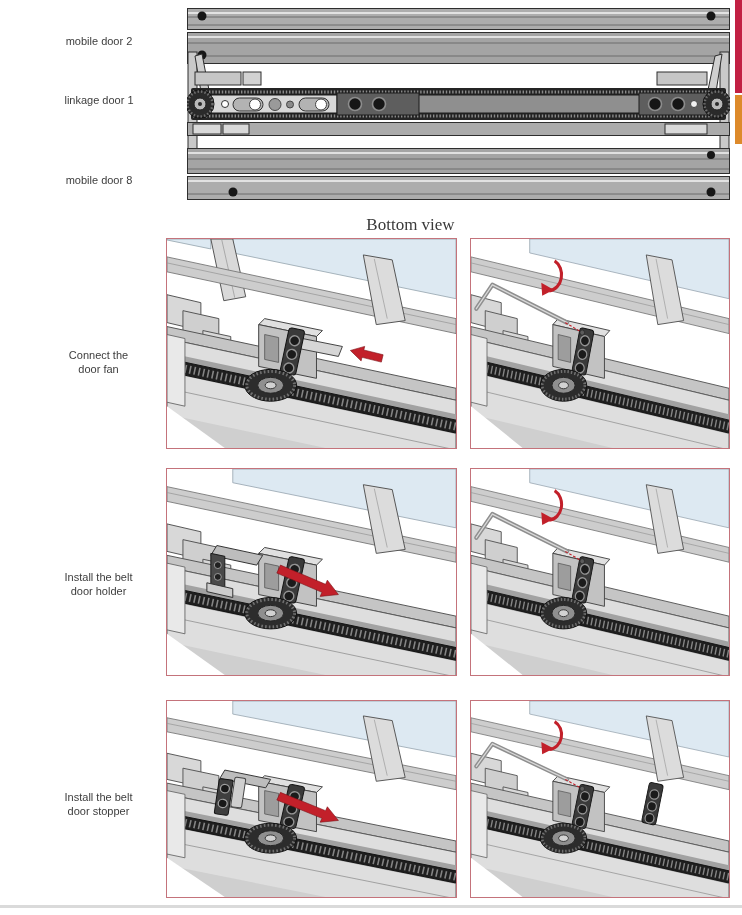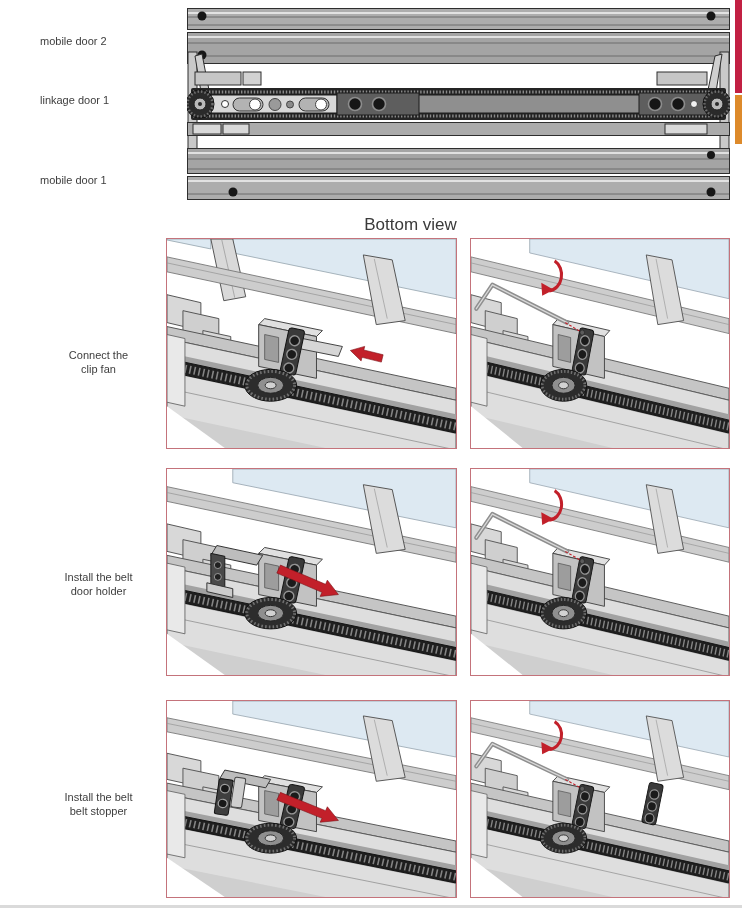--- a/index.html
+++ b/index.html
@@ -1,30 +1,30 @@
 <!DOCTYPE html>
 <html><head>
 <meta charset="utf-8">
 <style>
   html,body{margin:0;padding:0;background:#ffffff;}
   body{
     width:742px;height:915px;position:relative;overflow:hidden;
     font-family:"Liberation Sans",sans-serif;color:#3d3d3d;
   }
   .fig-label{
-    position:absolute;left:40px;width:118px;text-align:left;
+    position:absolute;left:40px;width:118px;text-align:center;
     font-size:11px;line-height:14px;color:#3d3d3d;
   }
   .step-label{
     position:absolute;left:40px;width:117px;text-align:center;
     font-size:11px;line-height:14px;color:#3d3d3d;
   }
   .section-title{
     position:absolute;left:166px;top:215px;width:489px;text-align:center;
-    font-size:17px;color:#3a3a3a;
+    font-size:17px;color:#3a3a3a;font-family:Liberation Serif, serif;
   }
   .panel{
     position:absolute;border:1px solid #c4737b;background:#ffffff;
     box-sizing:border-box;overflow:hidden;
   }
   .panel svg{display:block;width:100%;height:100%;}
   .edge-tab{position:absolute;left:735px;width:7px;}
   .footer-divider{position:absolute;left:0;top:905px;width:742px;height:3px;background:#dadada;}
   .top-figure{position:absolute;left:187px;top:8px;width:543px;height:192px;}
 </style>
@@ -103,35 +103,35 @@
     <line x1="1" y1="186" x2="542" y2="186" stroke="#6d6d6d"></line>
     <circle cx="46" cy="184" r="4.5" fill="#161616"></circle>
     <circle cx="524" cy="147" r="4" fill="#161616"></circle>
     <circle cx="524" cy="184" r="4.5" fill="#161616"></circle>
   </g>
 </svg>
 </div>
 
 <div class="fig-label" style="top:34px">mobile door 2</div>
 <div class="fig-label" style="top:93px">linkage door 1</div>
-<div class="fig-label" style="top:173px">mobile door 1</div>
+<div class="fig-label" style="top:173px">mobile door 8</div>
 
 <div class="section-title">Bottom view</div>
 
 <div class="step-label" style="top:348px">
   <div>Connect the</div>
-  <div>clip fan</div>
+  <div>door fan</div>
 </div>
 <div class="step-label" style="top:570px">
   <div>Install the belt</div>
   <div>door holder</div>
 </div>
 <div class="step-label" style="top:790px">
   <div>Install the belt</div>
-  <div>belt stopper</div>
+  <div>door stopper</div>
 </div>
 
 <div class="panel" style="left: 166px; top: 238px; width: 291px; height: 211px; border-color: rgb(196, 115, 123);">
   <svg viewBox="0 0 290 210" preserveAspectRatio="none">
       <g>
         <polygon points="66,0 290,0 290,60 66,14" fill="#dde9f2" stroke="#93a1ac" stroke-width="0.8"></polygon>
         <polygon points="0,0 44,0 44,10 0,1" fill="#dde9f2" stroke="#93a1ac" stroke-width="0.8"></polygon>
         <polygon points="44,0 66,0 79,58 57,62" fill="#d9d9d9" stroke="#555" stroke-width="1"></polygon>
         <line x1="55" y1="1" x2="68" y2="59" stroke="#a8a8a8" stroke-width="1"></line>
         <polygon points="0,18 290,80 290,95 0,33" fill="#cdcdcd" stroke="#777" stroke-width="0.9"></polygon>

